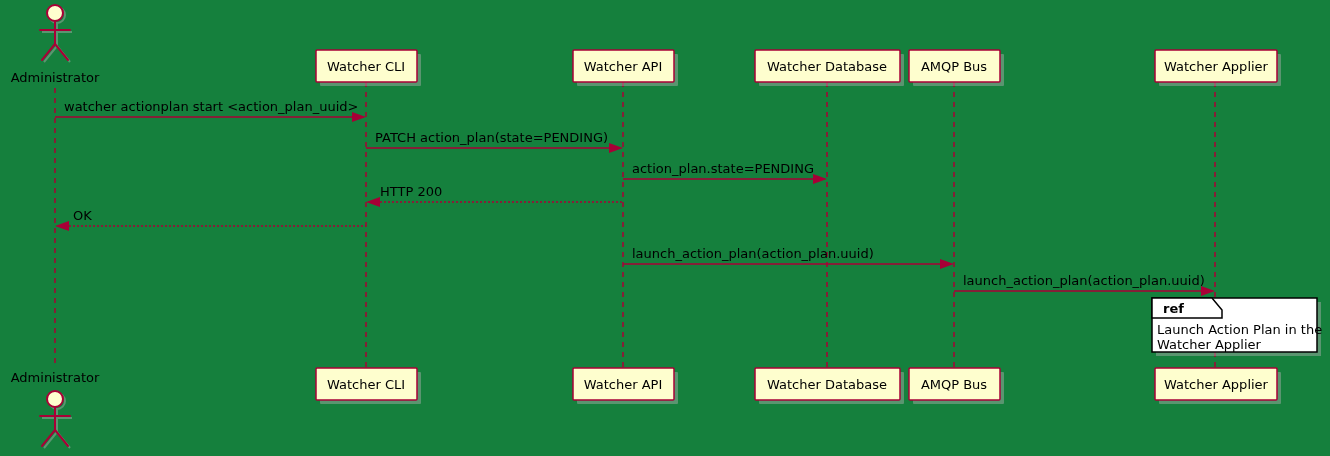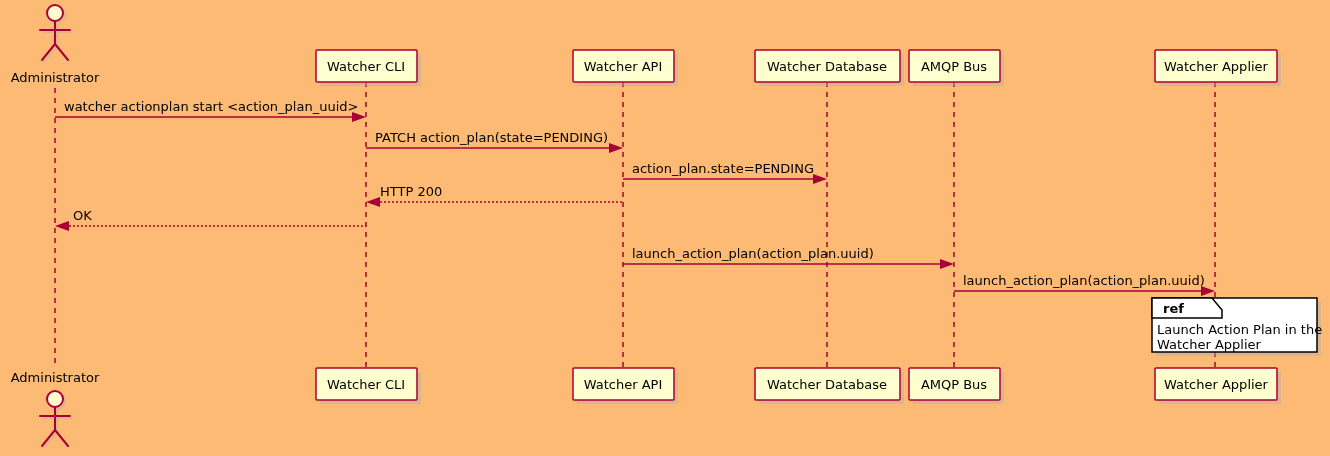--- a/index.html
+++ b/index.html
@@ -7,21 +7,21 @@
     padding: 0;
     background: #ffffff;
   }
   body {
     font-family: "DejaVu Sans", sans-serif;
   }
   #diagram-root {
     position: relative;
     width: 1330px;
     height: 456px;
-    background: #fdba74;
+    background: #15803d;
     overflow: hidden;
   }
   #diagram-svg {
     position: absolute;
     top: 0;
     left: 0;
     width: 1330px;
     height: 456px;
   }
   .pbox-rect {

